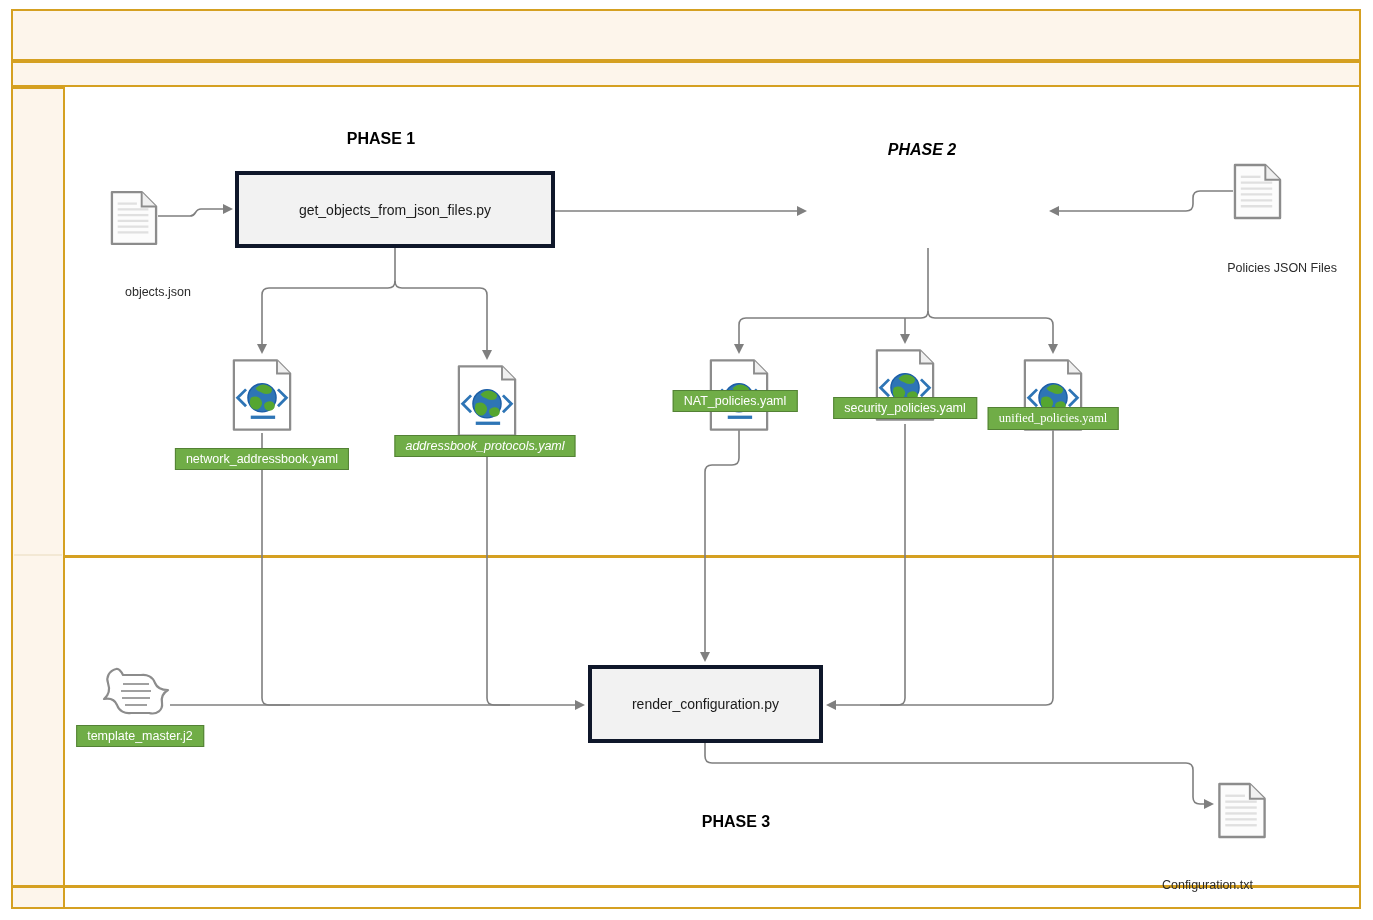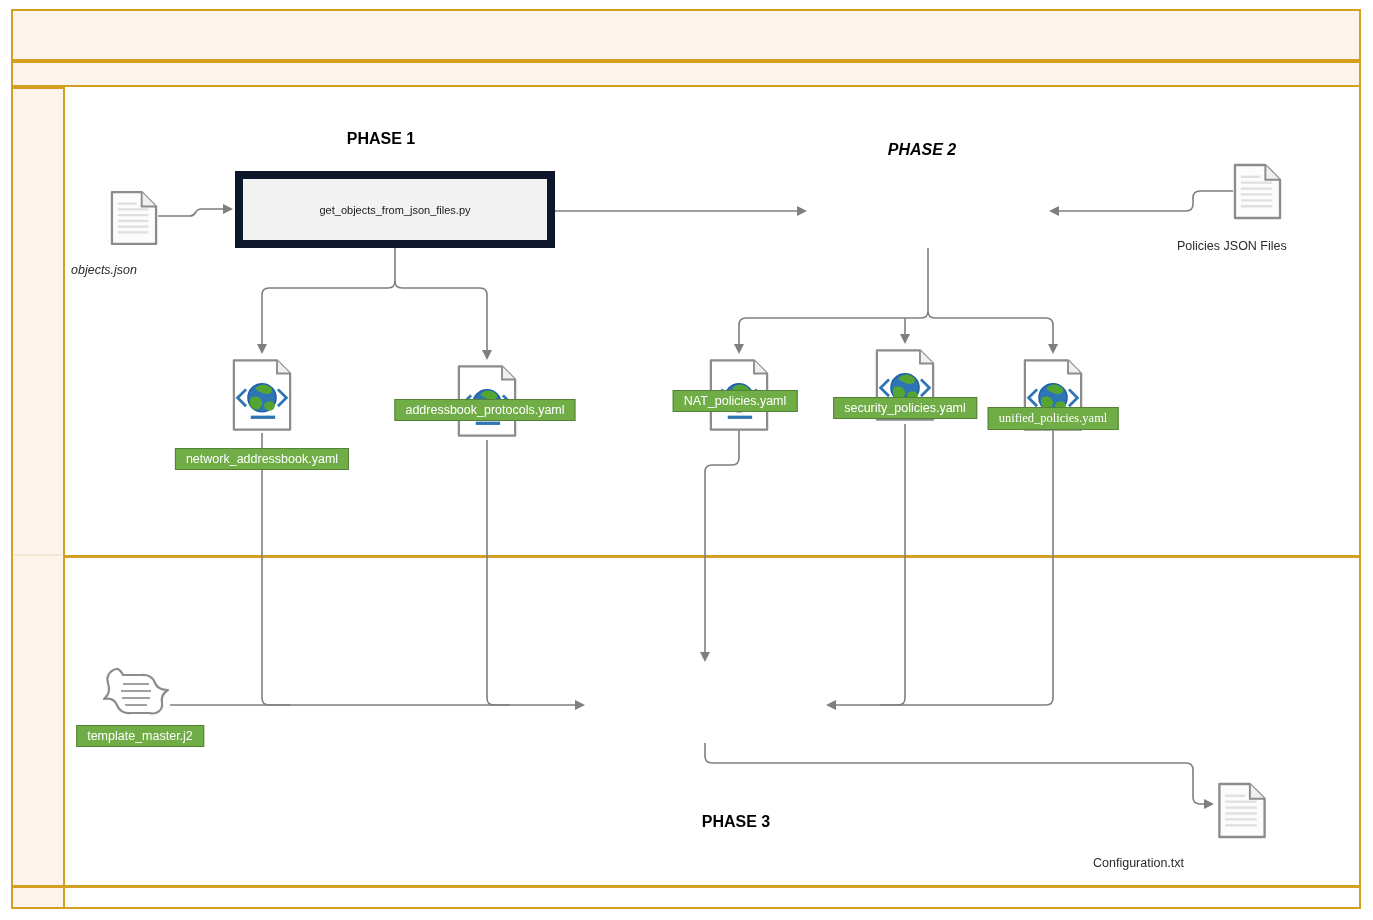--- a/index.html
+++ b/index.html
@@ -6,29 +6,29 @@
   #canvas{
     position:relative;width:1373px;height:920px;background:#ffffff;
     font-family:"Liberation Sans",sans-serif;overflow:hidden;padding-left:48px;
   }
   *{box-sizing:border-box;}
   .abs{position:absolute;}
   .band{background:#FDF5EB;border:2px solid #D5A021;}
   .panel{background:#ffffff;border:2px solid #D5A021;}
   .goldline{background:#D5A021;}
   .proc{
-    background:#F2F2F2;border:8px solid #0f172a;
+    background:#F2F2F2;border:4px solid #0f172a;
     display:flex;align-items:center;justify-content:center;
-    font-size:11px;color:#1a1a1a;text-align:center;z-index:4;
+    font-size:14px;color:#1a1a1a;text-align:center;z-index:4;
   }
   .phase{
     font-size:16px;font-weight:bold;color:#000;text-align:center;z-index:4;
   }
   .cap{
-    font-size:12.5px;color:#2b2b2b;text-align:left;white-space:nowrap;z-index:4;
+    font-size:12.5px;color:#2b2b2b;text-align:right;white-space:nowrap;z-index:4;margin-top:22px;
   }
   .glabel{
     background:#70AD47;border:1px solid #538135;color:#ffffff;
     font-size:12.5px;padding:3px 10px;white-space:nowrap;z-index:6;
     transform:translateX(-50%);
   }
   .icon{z-index:5;}
   svg{display:block;}
   #wires{position:absolute;left:0;top:0;z-index:3;pointer-events:none;}
 </style>
@@ -83,36 +83,37 @@
 
       <path d="M705 743 V756 Q705 763 712 763 H1186 Q1193 763 1193 770 V797 Q1193 804 1200 804 H1205" marker-end="url(#arr)"></path>
     </g>
   </svg>
 
   <div class="abs phase" style="left:281px;top:130px;width:200px;">PHASE 1</div>
   <div class="abs phase" style="left:822px;top:141px;width:200px;font-style:italic;">PHASE 2</div>
   <div class="abs phase" style="left:636px;top:790px;width:200px;margin-top:23px;">PHASE 3</div>
 
   <div class="abs proc" style="left:235px;top:171px;width:320px;height:77px;">get_objects_from_json_files.py</div>
+  <div class="abs proc" style="left:588px;top:665px;width:235px;height:78px;">render_configuration.py</div>
 
   <div class="abs icon" style="left:110px;top:190px;">
     <svg width="48" height="56" viewBox="0 0 50 58">
       <path d="M2 2 H33 L48 17 V56 H2 Z" fill="#FCFCFC" stroke="#8C8C8C" stroke-width="2.4" stroke-linejoin="round"></path>
       <path d="M33 2 V17 H48" fill="#F0F0F0" stroke="#8C8C8C" stroke-width="2"></path>
       <g stroke="#E0E0E0" stroke-width="2.4">
         <line x1="8" y1="14" x2="28" y2="14"></line>
           <line x1="8" y1="20" x2="40" y2="20"></line>
         <line x1="8" y1="26" x2="40" y2="26"></line>
           <line x1="8" y1="32" x2="40" y2="32"></line>
         <line x1="8" y1="38" x2="40" y2="38"></line>
           <line x1="8" y1="44" x2="40" y2="44"></line>
       </g>
     </svg>
   </div>
-  <div class="abs cap" style="left:71px;top:263px;width:120px;font-style:italic;">objects.json</div>
+  <div class="abs cap" style="left:71px;top:263px;width:120px;">objects.json</div>
 
   <div class="abs icon" style="left:1233px;top:163px;">
     <svg width="49" height="57" viewBox="0 0 50 58">
       <path d="M2 2 H33 L48 17 V56 H2 Z" fill="#FCFCFC" stroke="#8C8C8C" stroke-width="2.4" stroke-linejoin="round"></path>
       <path d="M33 2 V17 H48" fill="#F0F0F0" stroke="#8C8C8C" stroke-width="2"></path>
       <g stroke="#E0E0E0" stroke-width="2.4">
         <line x1="8" y1="14" x2="28" y2="14"></line>
           <line x1="8" y1="20" x2="40" y2="20"></line>
         <line x1="8" y1="26" x2="40" y2="26"></line>
           <line x1="8" y1="32" x2="40" y2="32"></line>
@@ -160,21 +161,21 @@
       <path d="M48 2 V16 H62" fill="#F0F0F0" stroke="#8C8C8C" stroke-width="2"></path>
       <rect x="20" y="61" width="26" height="3.5" fill="#2E75B6"></rect>
       <polyline points="15,33 6,42 15,51" fill="none" stroke="#2E75B6" stroke-width="3"></polyline>
       <polyline points="49,33 58,42 49,51" fill="none" stroke="#2E75B6" stroke-width="3"></polyline>
       <circle cx="32" cy="42" r="15" fill="#2E75B6" stroke="#1B5EA6" stroke-width="1.5"></circle>
       <path d="M25 32 q7 -7 15 -2 q5 3 1 7 q-6 2 -10 -1 q-4 -1 -6 -4" fill="#55A630"></path>
       <path d="M20 42 q5 -3 9 0 q5 4 2 9 q-3 5 -8 3 q-6 -4 -3 -12" fill="#55A630"></path>
       <path d="M36 47 q6 -3 9 1 q2 4 -2 7 q-5 2 -8 -2 q-2 -4 1 -6" fill="#55A630"></path>
     </svg>
   </div>
-  <div class="abs glabel" style="left:485px;top:399px;">addressbook_protocols.yaml</div>
+  <div class="abs glabel" style="left:485px;top:435px;font-style:italic;">addressbook_protocols.yaml</div>
 
   <div class="abs icon" style="left:709px;top:357px;">
     <svg width="60" height="76" viewBox="0 0 64 78">
       <path d="M2 2 H48 L62 16 V76 H2 Z" fill="#FFFFFF" stroke="#8C8C8C" stroke-width="2.4" stroke-linejoin="round"></path>
       <path d="M48 2 V16 H62" fill="#F0F0F0" stroke="#8C8C8C" stroke-width="2"></path>
       <rect x="20" y="61" width="26" height="3.5" fill="#2E75B6"></rect>
       <polyline points="15,33 6,42 15,51" fill="none" stroke="#2E75B6" stroke-width="3"></polyline>
       <polyline points="49,33 58,42 49,51" fill="none" stroke="#2E75B6" stroke-width="3"></polyline>
       <circle cx="32" cy="42" r="15" fill="#2E75B6" stroke="#1B5EA6" stroke-width="1.5"></circle>
       <path d="M25 32 q7 -7 15 -2 q5 3 1 7 q-6 2 -10 -1 q-4 -1 -6 -4" fill="#55A630"></path>

